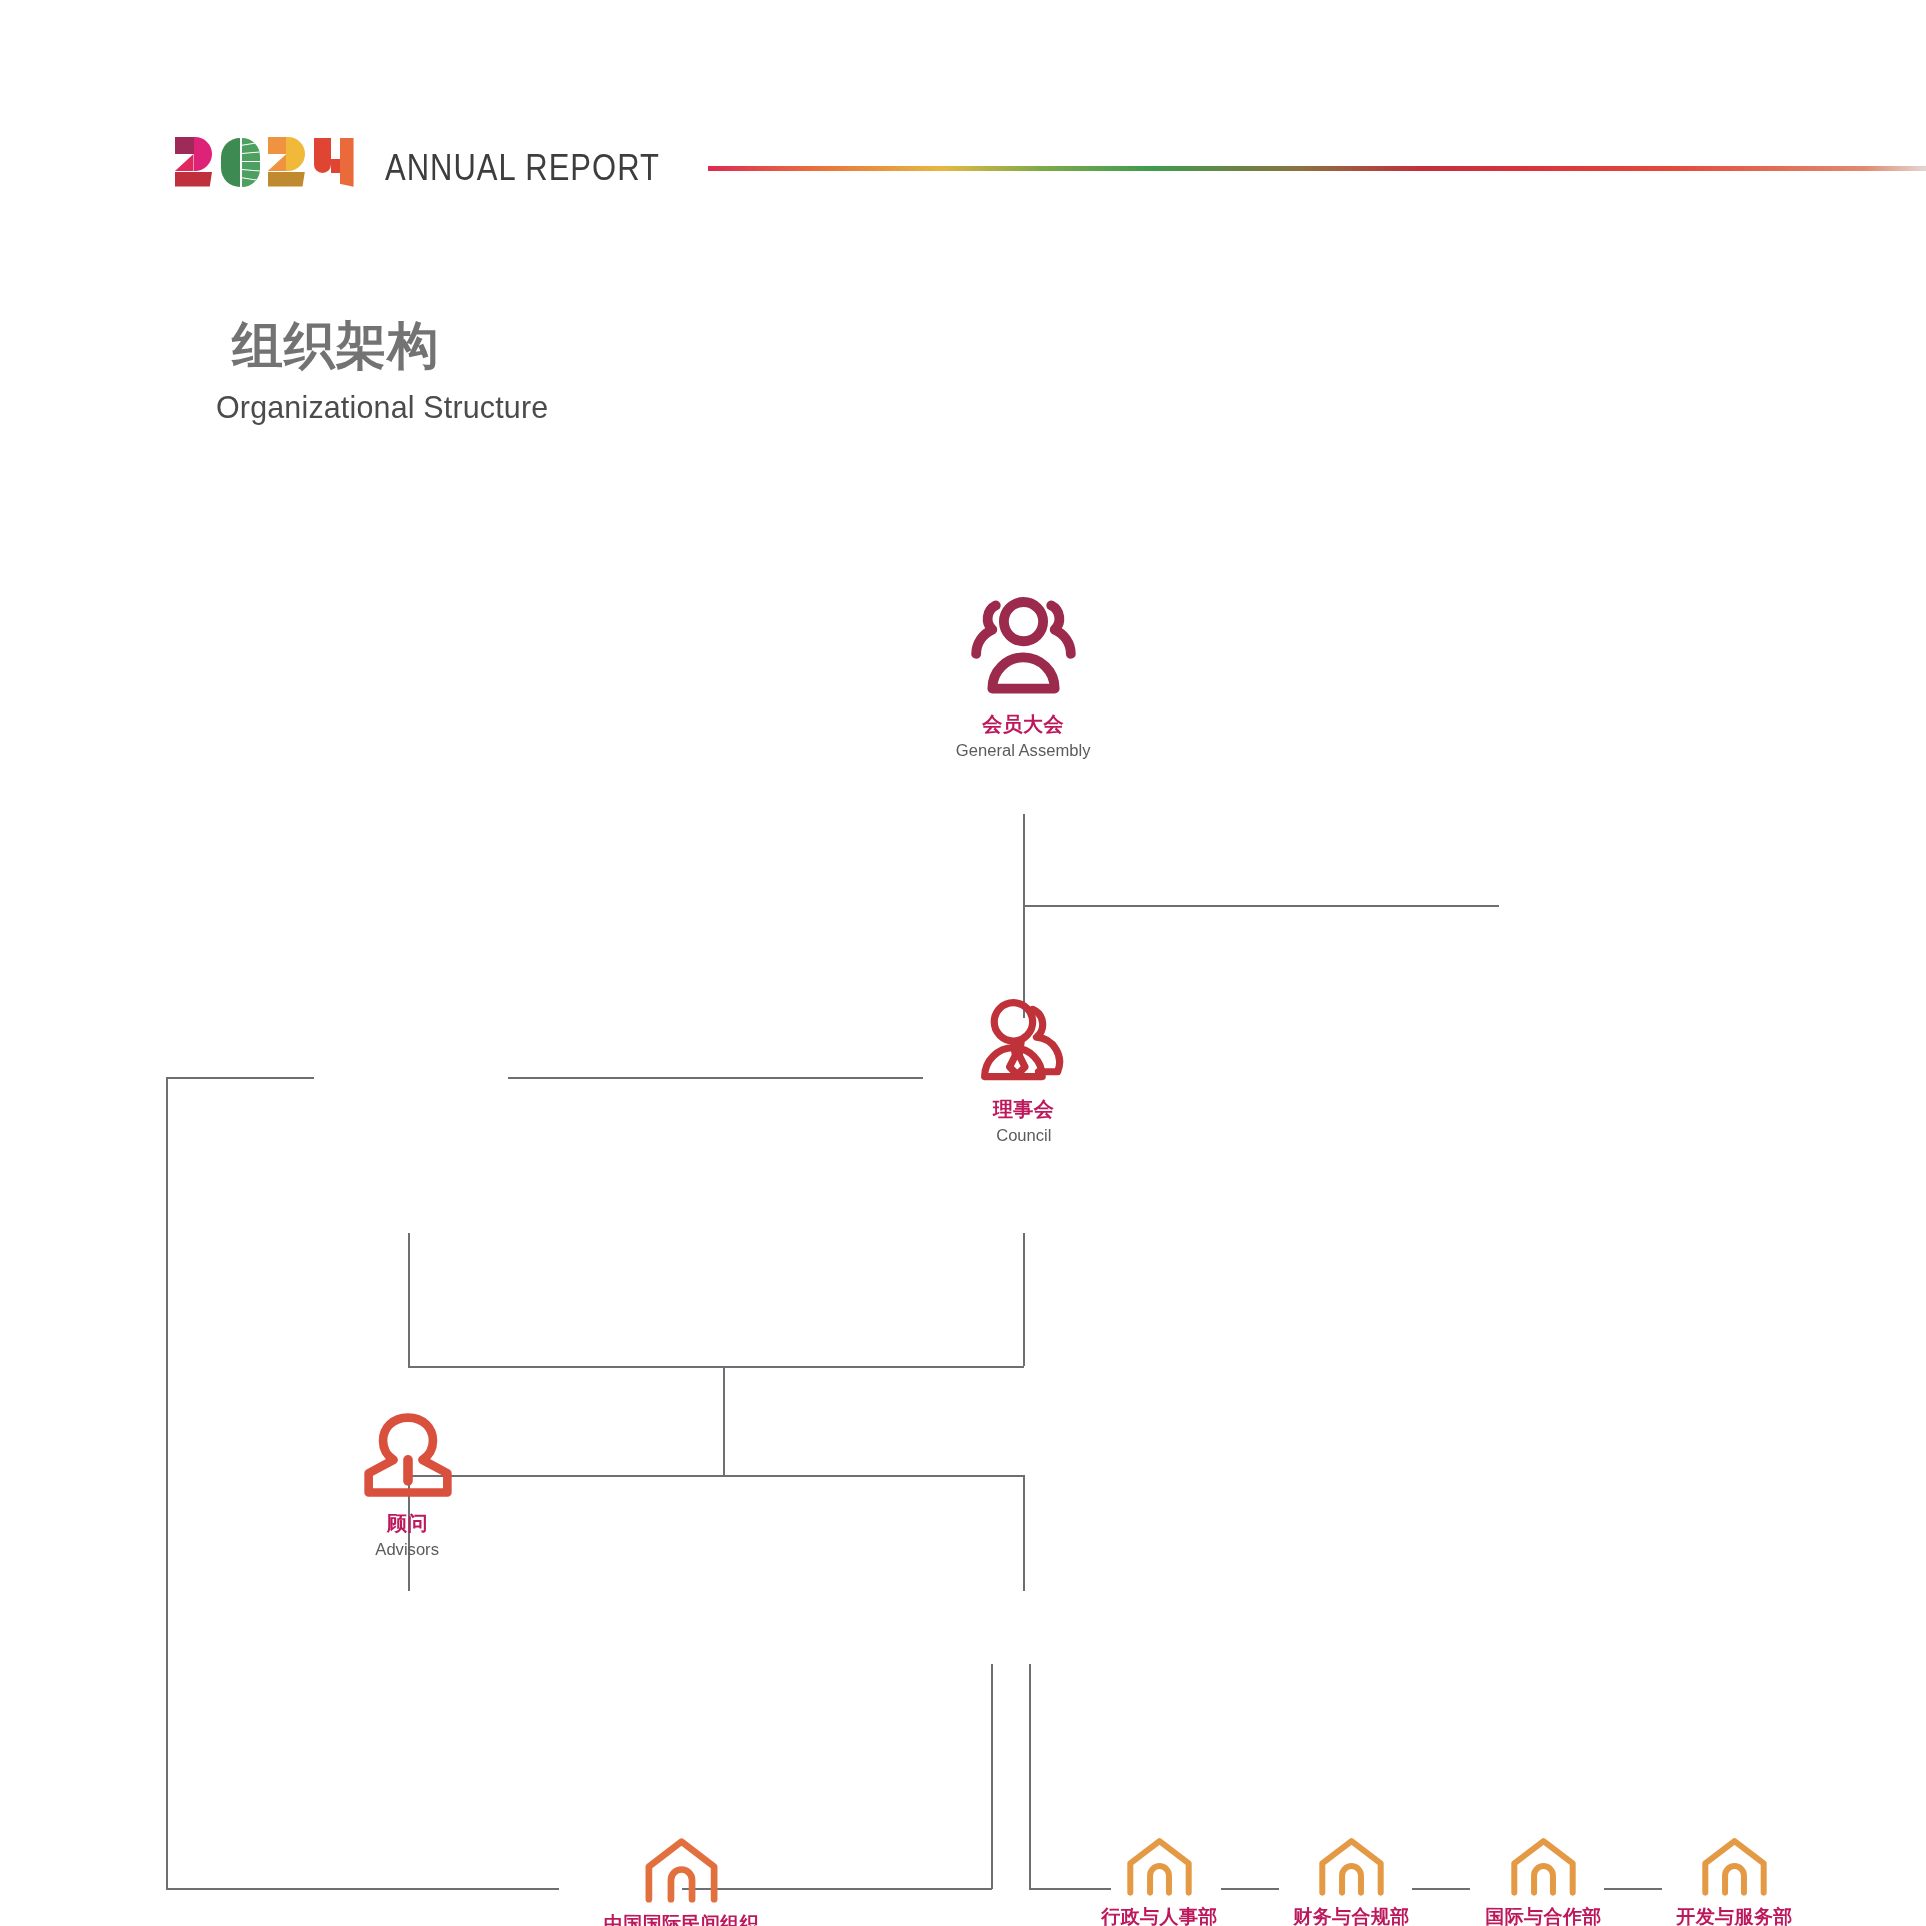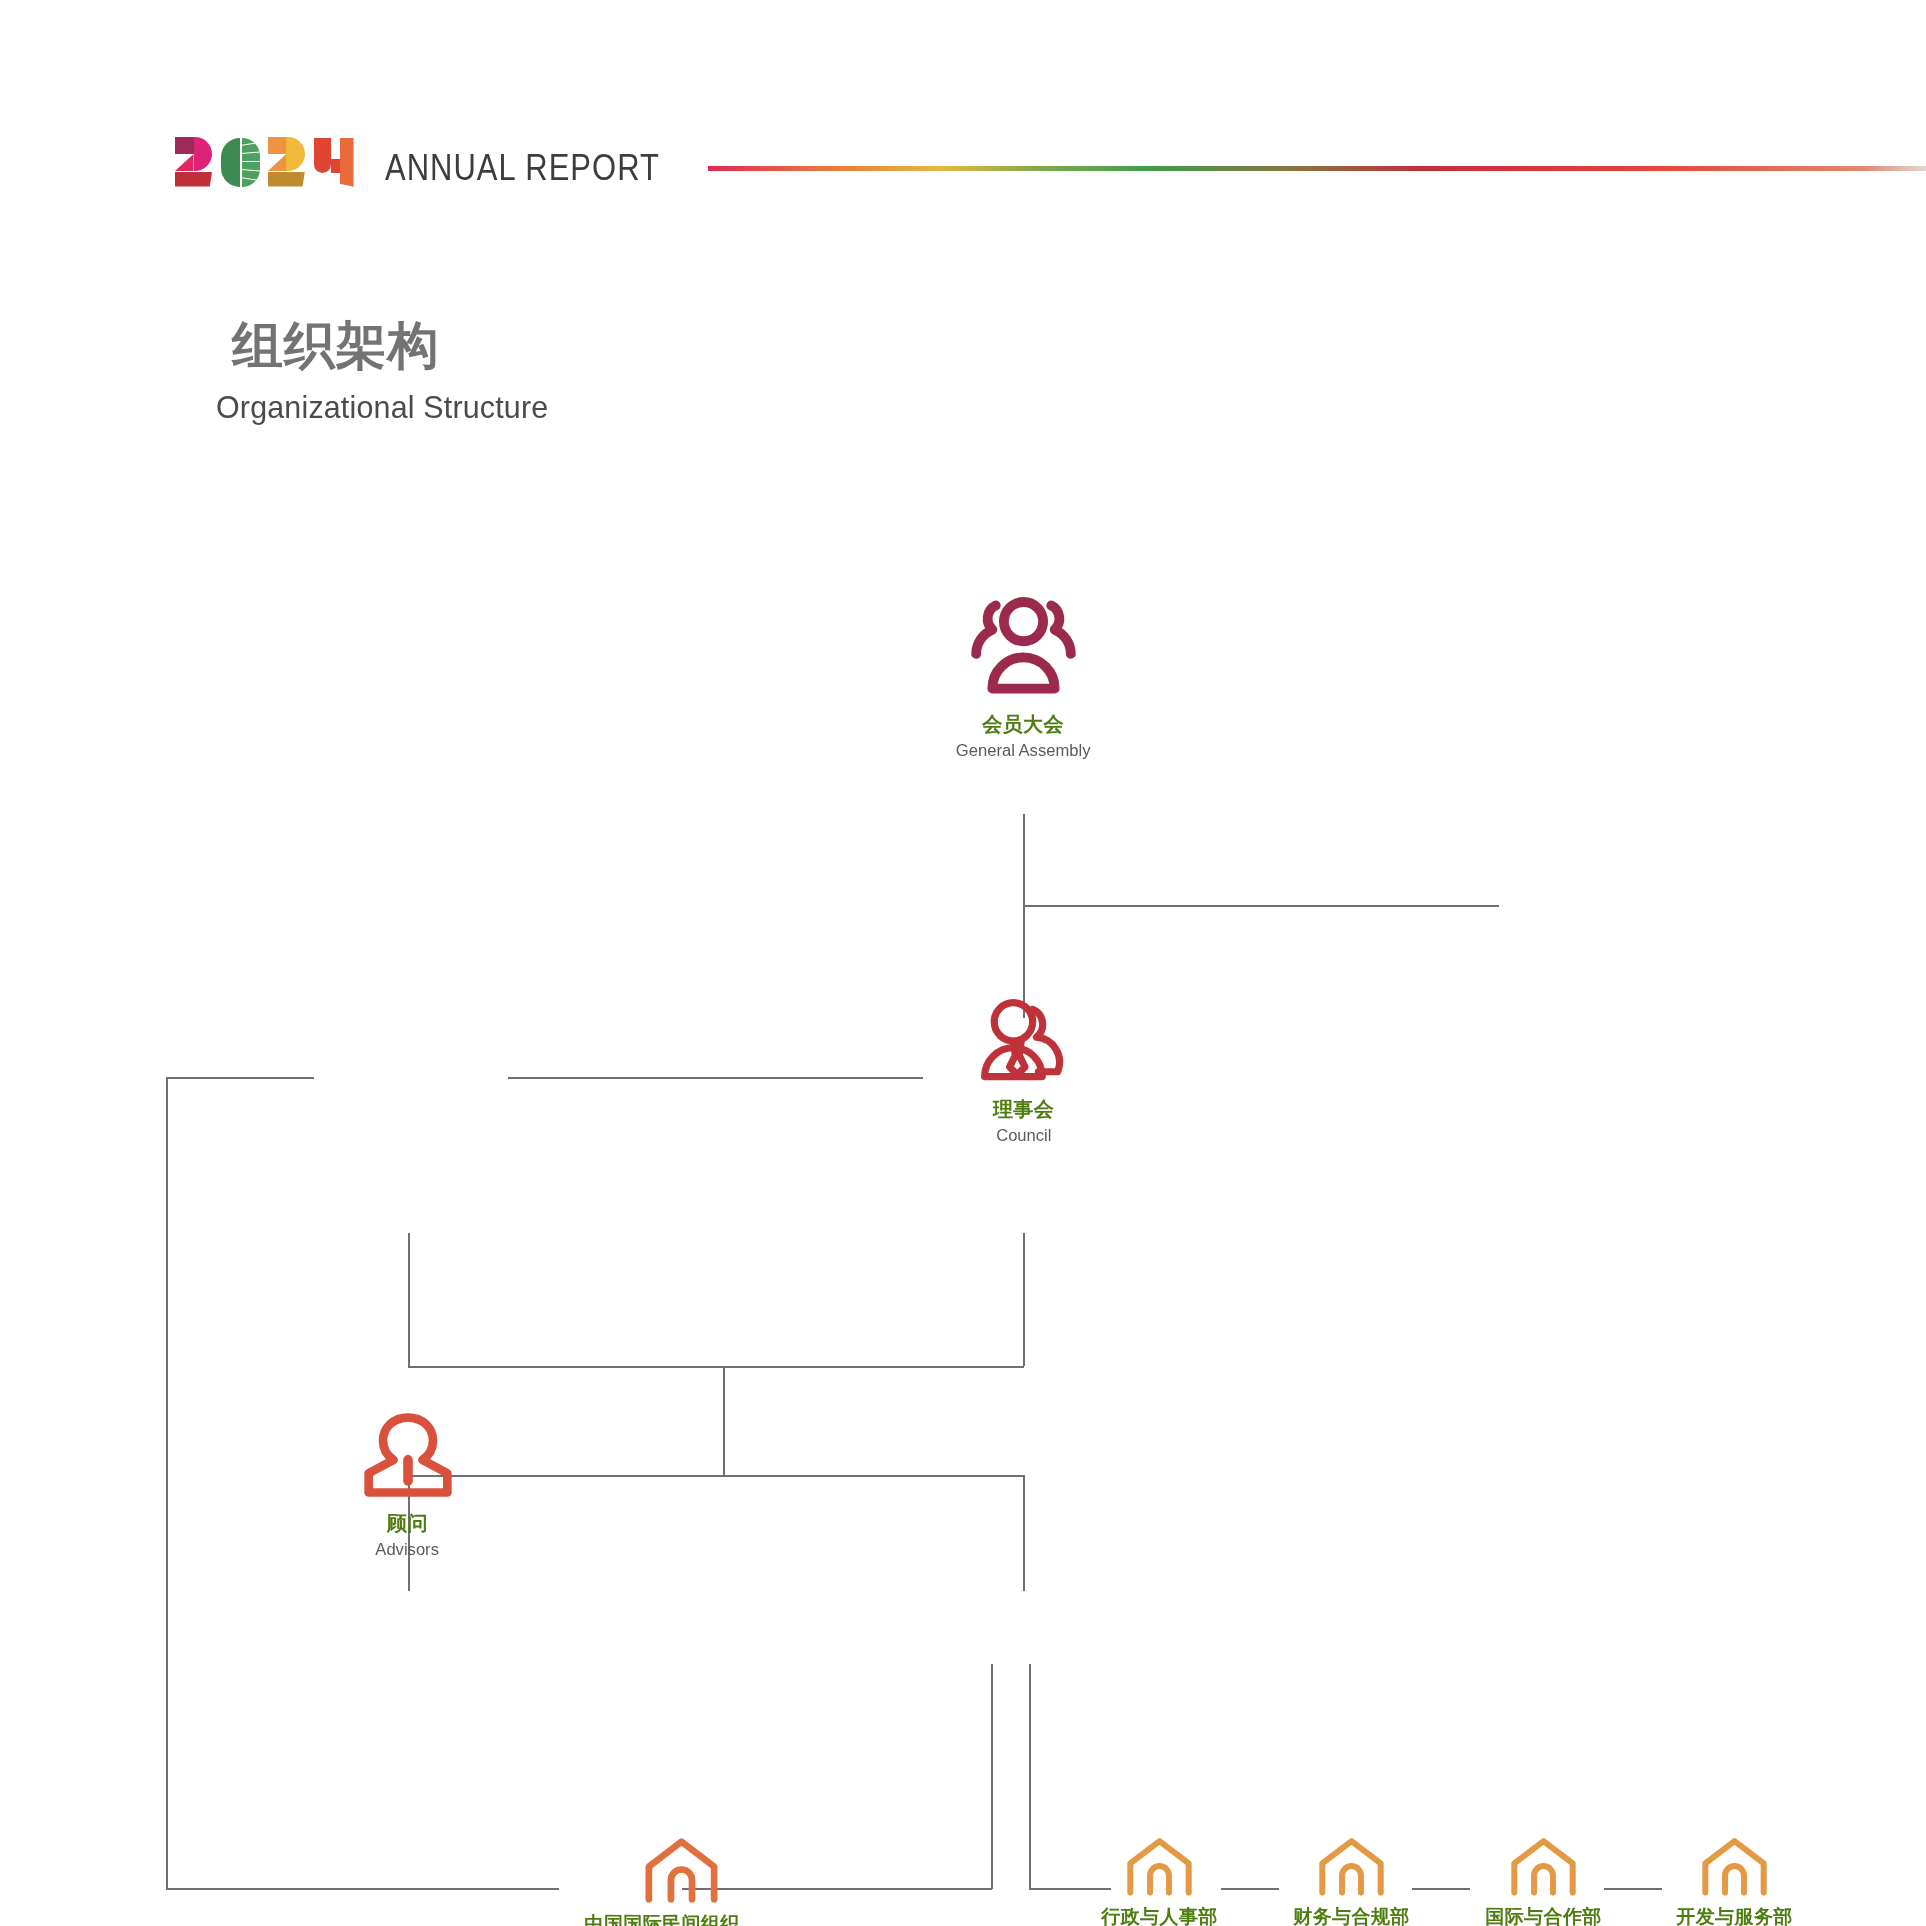--- a/index.html
+++ b/index.html
@@ -75,22 +75,22 @@
   
   #chart{position:absolute;left:0;top:0;width:1938px;height:2648px;}
 
   .conn{position:absolute;background:#6d6f73;}
   .conn.v{width:1.9px;}
   .conn.h{height:1.9px;}
 
   .node{position:absolute;display:flex;flex-direction:column;align-items:center;}
   .node .icon{display:block;}
   .node .lbl-cn{
-    font-size:20px;font-weight:700;color:#4d7c0f;white-space:nowrap;
-    margin-top:7px;letter-spacing:0.4px;line-height:1.18;text-align:left;
+    font-size:20px;font-weight:700;color:#be185d;white-space:nowrap;
+    margin-top:7px;letter-spacing:0.4px;line-height:1.18;text-align:center;
   }
   .node .lbl-en{
     font-size:17.3px;color:#5b5b5b;font-weight:400;white-space:nowrap;
     margin-top:3.1px;text-align:center;line-height:1.25;
     transform:scaleX(0.96);
   }
   .node .lbl-cn.multi,.node .lbl-en.multi{white-space:pre-line;}
   .node .lbl-cn.narrow{font-size:19px;}
 </style>
 </head>

